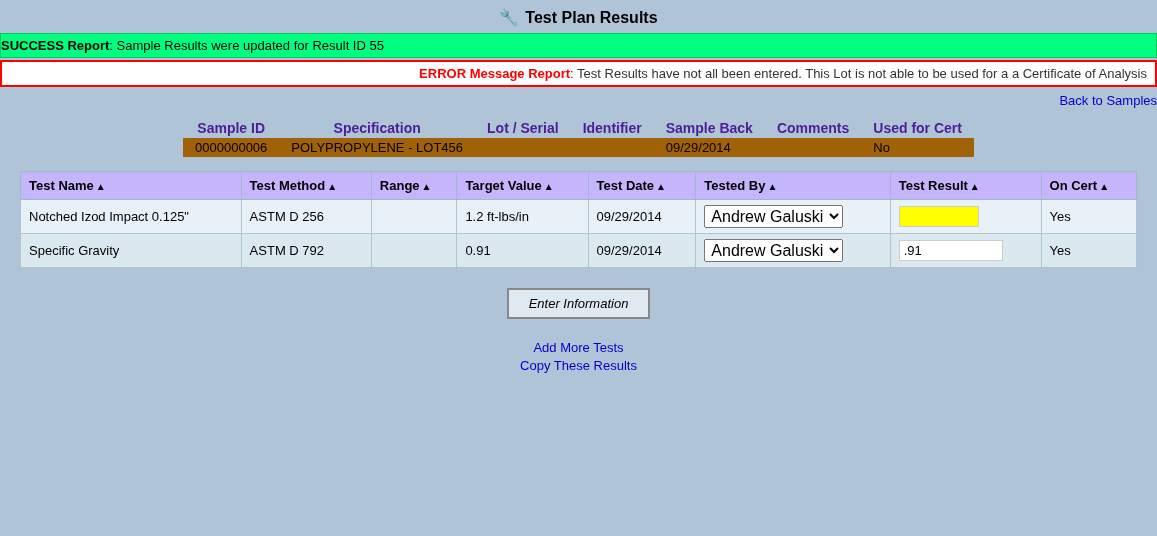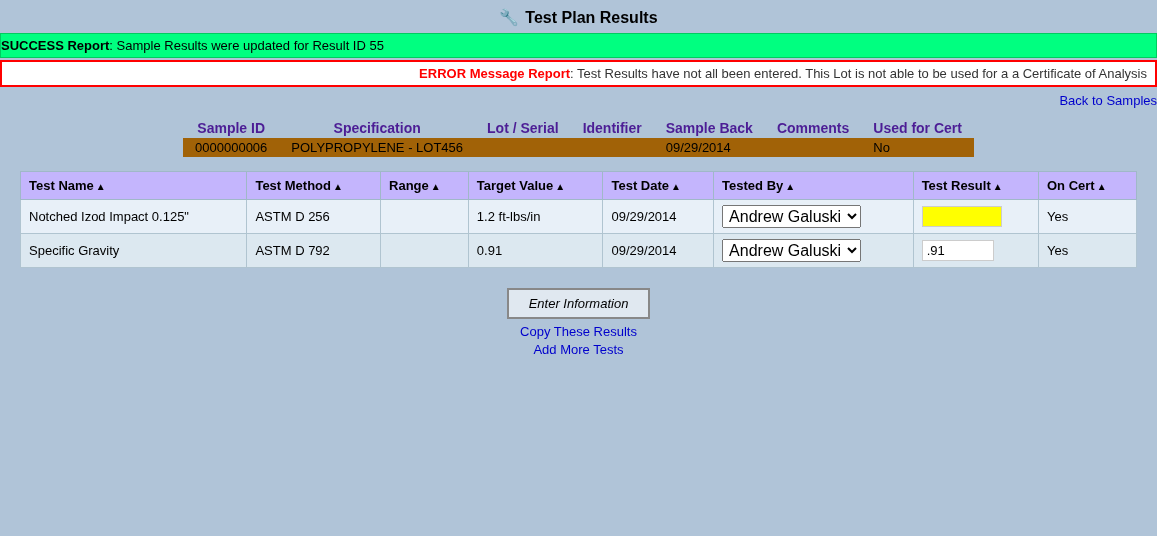--- a/index.html
+++ b/index.html
@@ -131,40 +131,40 @@
       background-color: #ffa500;
       border: 1px solid #ccc;
       width: 80px;
       padding: 2px 4px;
       font-size: 13px;
       color: #000;
     }
     .result-input-white {
       background-color: #fff;
       border: 1px solid #ccc;
-      width: 72px;
+      width: 104px;
       padding: 2px 4px;
       font-size: 13px;
     }
     .tested-by-select {
       font-size: 16px;
       padding: 1px 2px;
     }
     .actions-area {
       text-align: center;
       padding: 8px 0 4px 0;
     }
     .enter-info-btn {
       background-color: #e0e8f0;
       border: 2px solid #888;
       padding: 6px 20px;
       font-size: 13px;
       cursor: pointer;
       font-style: italic;
-      margin-bottom: 2px;
+      margin-bottom: 18px;
     }
     .action-link {
       display: block;
       text-align: center;
       color: #0000cc;
       text-decoration: none;
       font-size: 13px;
       margin: 3px 0;
     }
   </style>
@@ -253,16 +253,16 @@
             <td>Yes</td>
           </tr>
         </tbody>
     </table>
   </div>
 
   <div class="actions-area">
     <div>
       <button class="enter-info-btn">Enter Information</button>
     </div>
+    <a href="#" class="action-link">Add More Tests</a>
     <a href="#" class="action-link">Copy These Results</a>
-    <a href="#" class="action-link">Add More Tests</a>
   </div>
 </div>
 
 </body></html>

